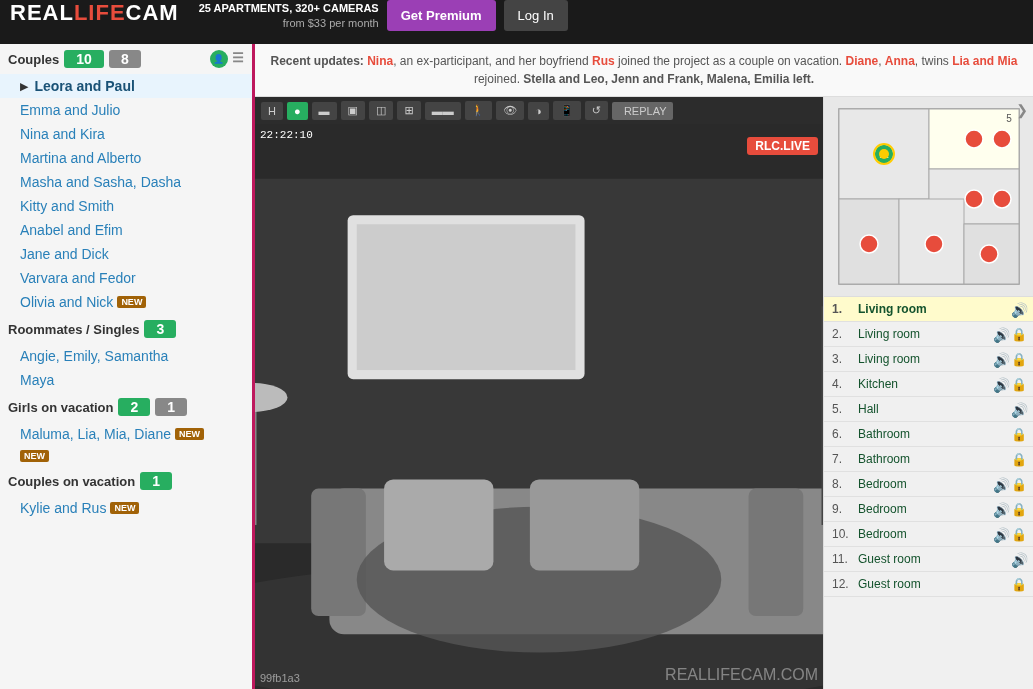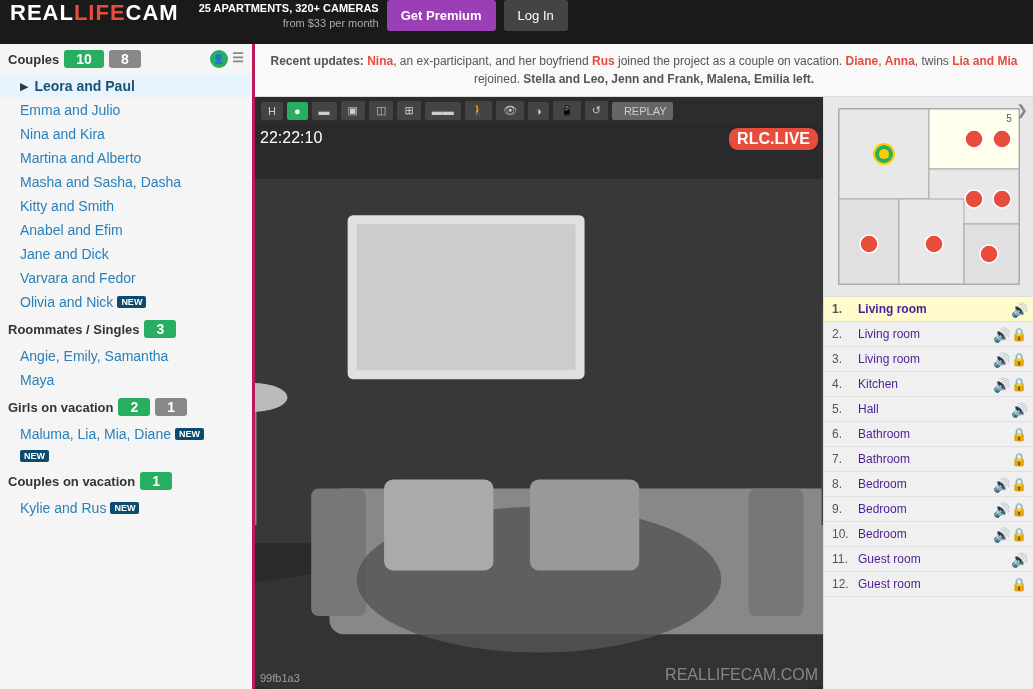--- a/index.html
+++ b/index.html
@@ -96,21 +96,21 @@
       display: flex;
       align-items: center;
       gap: 4px;
     }
     .sidebar-item.active { background: #e8f4fd; }
     .sidebar-item a { color: #2980b9; text-decoration: none; font-size: 14px; }
     .sidebar-item.active a { color: #1a5276; font-weight: bold; }
     .sidebar-item .arrow { color: #333; margin-right: 2px; font-size: 11px; }
 
     .new-badge {
-      background: #0c4a6e;
+      background: #a16207;
       color: white;
       font-size: 9px;
       padding: 1px 4px;
       border-radius: 2px;
       font-weight: bold;
     }
 
     
     #content {
       flex: 1;
@@ -176,30 +176,30 @@
     #video-sim {
       width: 100%;
       height: 100%;
       background:
         radial-gradient(ellipse at 30% 60%, #555 0%, #333 40%, #222 100%);
       position: relative;
       overflow: hidden;
     }
     .video-overlay-tl {
       position: absolute; top: 5px; left: 5px;
-      color: #fff; font-size: 16px; font-family: Liberation Sans, sans-serif;
+      color: #fff; font-size: 11px; font-family: Liberation Mono, monospace;
     }
     .live-badge {
-      position: absolute; top: 4px; right: 5px;
+      position: absolute; top: 13px; right: 5px;
       background: #e74c3c;
       color: white;
-      font-size: 16px;
+      font-size: 12px;
       font-weight: bold;
       padding: 2px 8px;
-      border-radius: 9px;
+      border-radius: 3px;
     }
     .watermark {
       position: absolute; bottom: 5px; right: 5px;
       color: rgba(255,255,255,0.4);
       font-size: 16px;
       font-family: Arial;
     }
     .cam-id {
       position: absolute; bottom: 5px; left: 5px;
       color: rgba(255,255,255,0.5);
@@ -231,21 +231,21 @@
       display: flex;
       align-items: center;
       padding: 5px 8px;
       border-bottom: 1px solid #e0e0e0;
       font-size: 12px;
       cursor: pointer;
       gap: 4px;
     }
     .room-item.active { background: #fffbcc; font-weight: bold; }
     .room-num { color: #555; margin-right: 2px; min-width: 20px; }
-    .room-name { flex: 1; color: #4c1d95; }
+    .room-name { flex: 1; color: #14532d; }
     .room-icon-sound {
       width: 14px; height: 14px;
       color: #27ae60;
       font-size: 14px;
     }
     .room-icon-lock {
       width: 14px; height: 14px;
       color: #e74c3c;
       font-size: 13px;
     }

